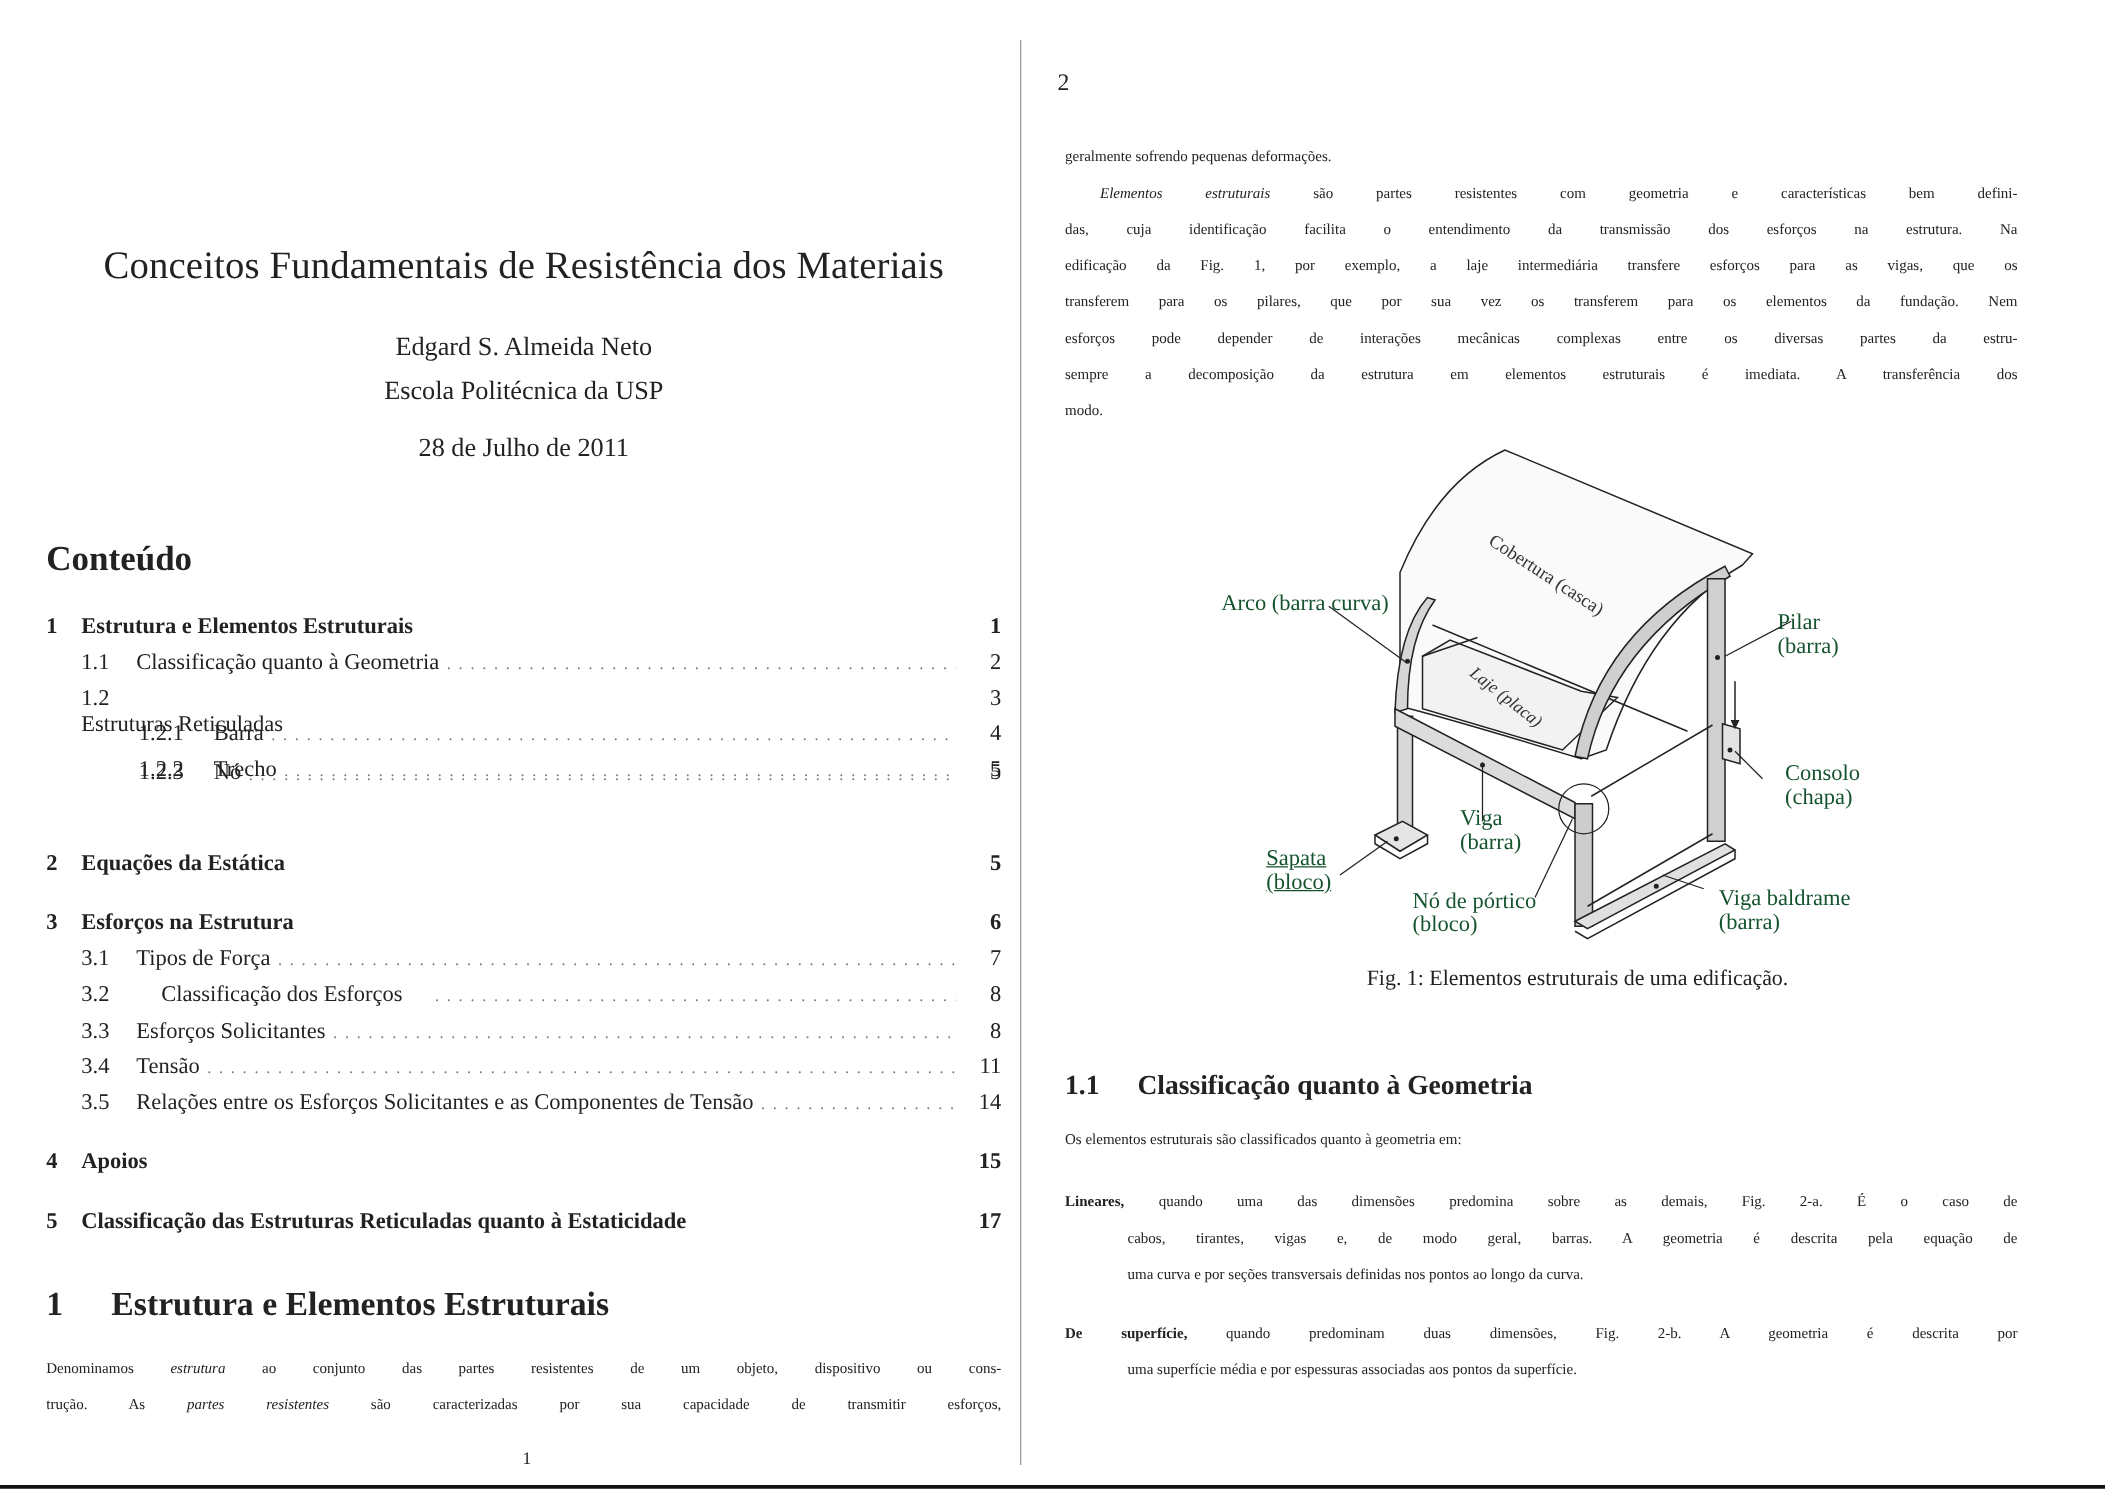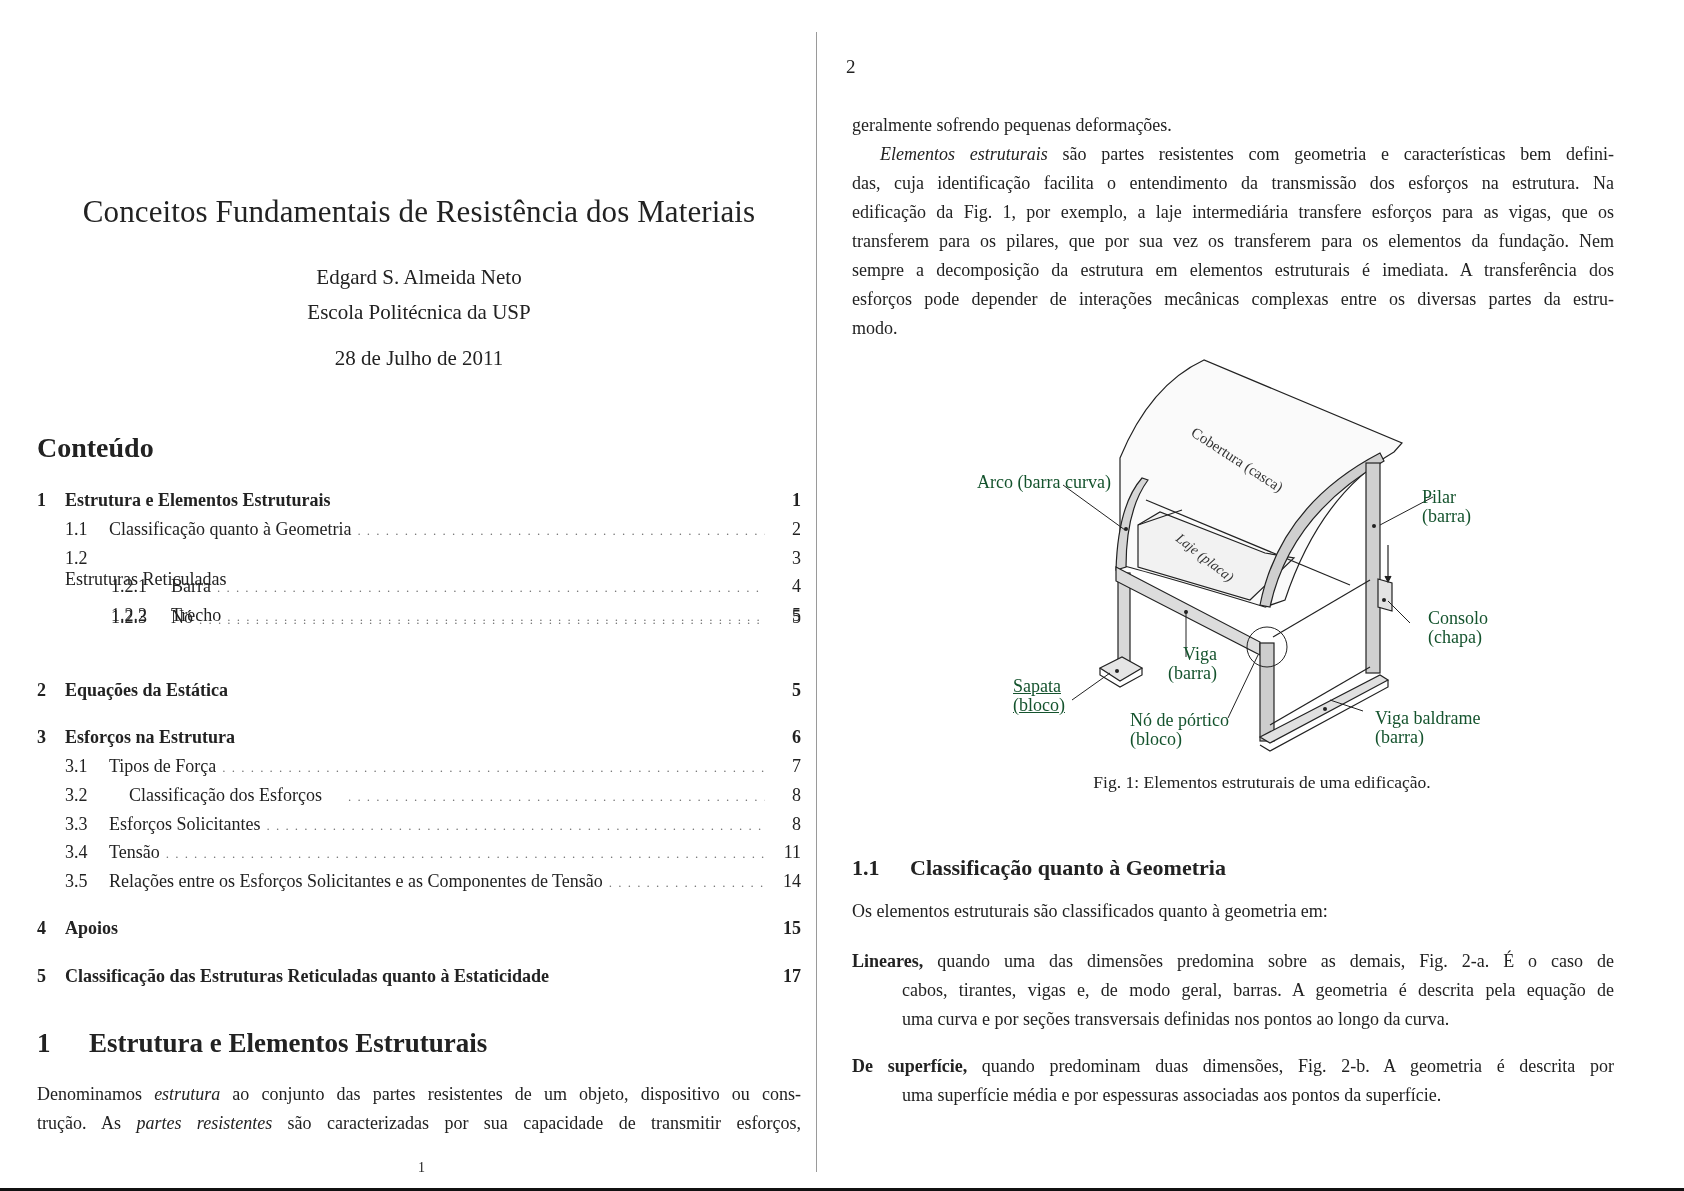--- a/index.html
+++ b/index.html
@@ -19,21 +19,21 @@
   .toc { position:absolute; left:37px; top:0; width:764px; font-family:"Liberation Serif", serif; }
   .toc-row { position:absolute; left:0; width:764px; height:24px; display:flex; align-items:baseline; font-size:18px; }
   .toc-row.chap { font-weight:bold; }
   .toc-num { display:inline-block; }
   .toc-label { white-space:nowrap; padding-right:6px; }
   .toc-dots { flex:1; overflow:hidden; white-space:nowrap; color:#777; letter-spacing:6.2px; font-size:13px; margin-right:36px; }
   .toc-page { position:absolute; right:0; text-align:right; }
 
   .sec-head { left:37px; top:1028px; font-size:27px; font-weight:bold; font-family:"Liberation Serif", serif; }
   .sec-head .n { display:inline-block; width:52px; }
-  .para { position:absolute; font-family:"Liberation Serif", serif; font-size:18px; line-height:29px; text-align:justify; }
+  .para { position:absolute; font-family:"Liberation Serif", serif; font-size:12px; line-height:29px; text-align:justify; }
   .para i { font-style:italic; }
   .line { display:block; text-align:justify; text-align-last:justify; white-space:nowrap; }
   .line.last { text-align-last:left; }
   .pagenum-1 { left:418px; top:1160px; font-size:14px; font-family:"Liberation Serif", serif; }
 
   
   .pagenum-2 { left:846px; top:56px; font-size:19px; font-family:"Liberation Serif", serif; }
   .figure { position:absolute; left:960px; top:345px; width:520px; height:410px; }
   .fig-label { position:absolute; font-family:"Liberation Serif", serif; font-size:18px; line-height:19px; color:#14532d; white-space:nowrap; }
   .caption { left:840px; width:844px; top:772px; text-align:center; font-size:17.5px; font-family:"Liberation Serif", serif; }
@@ -155,22 +155,22 @@
 
 <div>
   <div class="abs pagenum-2">2</div>
 
   <div class="para" id="right-intro" style="left:852px; top:111px; width:762px;">
       <span class="line last"><span>geralmente sofrendo pequenas deformações.</span></span>
       <span class="line" style="text-indent: 28px;"><i>Elementos estruturais</i><span> são partes resistentes com geometria e características bem defini-</span></span>
       <span class="line"><span>das, cuja identificação facilita o entendimento da transmissão dos esforços na estrutura.  Na</span></span>
       <span class="line"><span>edificação da Fig. 1, por exemplo, a laje intermediária transfere esforços para as vigas, que os</span></span>
       <span class="line"><span>transferem para os pilares, que por sua vez os transferem para os elementos da fundação.  Nem</span></span>
+      <span class="line"><span>esforços pode depender de interações mecânicas complexas entre os diversas partes da estru-</span></span>
       <span class="line"><span>sempre a decomposição da estrutura em elementos estruturais é imediata.  A transferência dos</span></span>
-      <span class="line"><span>esforços pode depender de interações mecânicas complexas entre os diversas partes da estru-</span></span>
       <span class="line last"><span>modo.</span></span>
     </div>
 
   <div class="figure">
     <svg width="520" height="410" viewBox="0 0 520 410">
       <g stroke="#222" stroke-width="1.2" fill="none">
 
         <path d="M160 113 Q 190 40 244 15 L 442 98 L 434 107 Q 360 150 325 255 L 305 262 Q 200 230 160 220 Z" fill="#fafafa"></path>
 
         <path d="M178 180 L 200 167 L 305 208 L 334 213 L 290 255 L 178 222 Z" fill="#f2f2f2"></path>
@@ -222,21 +222,21 @@
           <circle cx="157" cy="326" r="2"></circle>
           <circle cx="365" cy="364" r="2"></circle>
         </g>
       </g>
       <text x="0" y="0" transform="translate(230 90) rotate(33)" font-family="Liberation Serif, serif" font-size="15" fill="#333" id="t-cob">Cobertura (casca)</text>
       <text x="0" y="0" transform="translate(215 195) rotate(38)" font-family="Liberation Serif, serif" font-size="14" font-style="italic" fill="#333" id="t-laje">Laje (placa)</text>
     </svg>
     <div class="fig-label" style="left:17px; top:128px;">Arco (barra curva)</div>
     <div class="fig-label" style="left:462px; top:143px;"><span>Pilar</span><br><span>(barra)</span></div>
     <div class="fig-label" style="left:468px; top:264px;"><span>Consolo</span><br><span>(chapa)</span></div>
-    <div class="fig-label" style="left:208px; top:300px;text-align:right;"><span>Viga</span><br><span>(barra)</span></div>
+    <div class="fig-label" style="left:208px; top:300px;"><span>Viga</span><br><span>(barra)</span></div>
     <div class="fig-label" style="left:53px; top:332px;text-decoration:underline;"><span>Sapata</span><br><span>(bloco)</span></div>
     <div class="fig-label" style="left:170px; top:366px;"><span>Nó de pórtico</span><br><span>(bloco)</span></div>
     <div class="fig-label" style="left:415px; top:364px;"><span>Viga baldrame</span><br><span>(barra)</span></div>
   </div>
 
   <div class="abs caption">Fig. 1: Elementos estruturais de uma edificação.</div>
 
   <div class="abs subsec-head">
     <span class="n">1.1</span><span>Classificação quanto à Geometria</span>
   </div>

